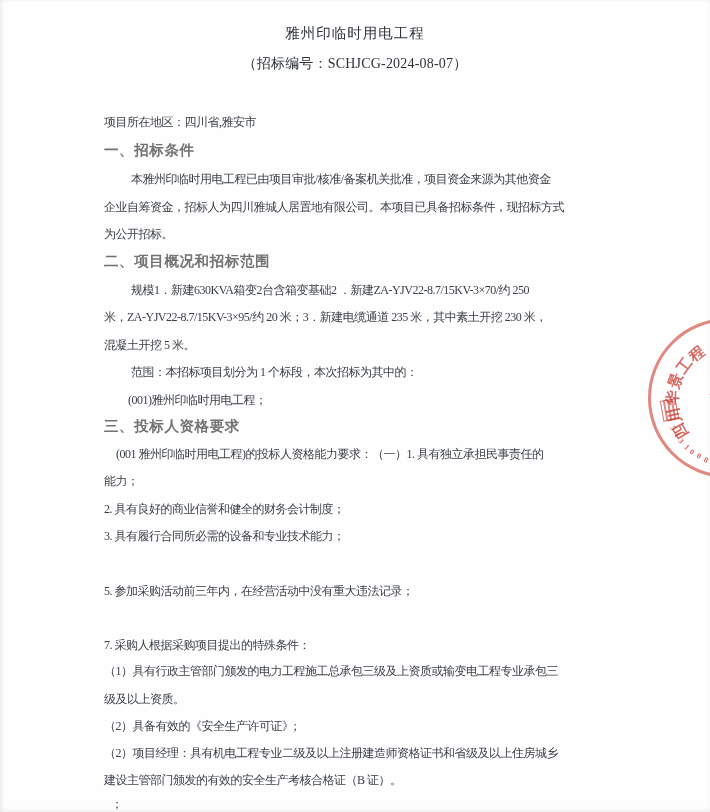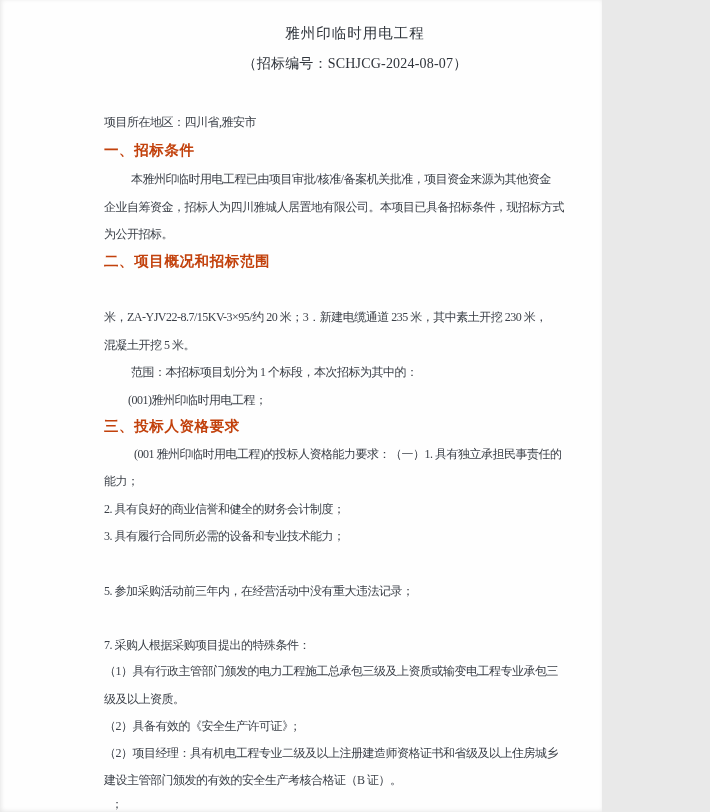--- a/index.html
+++ b/index.html
@@ -3,21 +3,21 @@
 <meta charset="utf-8">
 <style>
   html,body{margin:0;padding:0;}
   body{
     width:710px;height:812px;
     background:#e9e9e9;
     font-family:"Liberation Serif","DejaVu Serif",serif;
   }
   .page{
     position:relative;
-    width:602px;height:812px;
+    width:710px;height:812px;
     background:#fefefe;
     overflow:hidden;
     box-shadow:inset 2px 0 4px rgba(0,0,0,0.06), inset 0 -2px 4px rgba(0,0,0,0.04);
   }
   .line{
     position:absolute;
     white-space:nowrap;
     color:#3a3f47;
     font-size:12px;
     letter-spacing:-0.5px;
@@ -28,21 +28,21 @@
     font-size:14.5px;letter-spacing:1px;color:#2e333a;
   }
   .t-sub{
     left:0;width:710px;text-align:center;
     font-size:14px;letter-spacing:0.2px;color:#2e333a;
   }
   .t-heading{
     font-weight:bold;
     font-size:14.5px;
     letter-spacing:0.6px;
-    color:#c2410c;
+    color:#737373;
     text-align:center;
   }
   
   .stamp{
     position:absolute;
     left:648px;top:318px;
     width:160px;height:160px;
     border-radius:50%;
     border:3px solid rgba(209,72,62,0.65);
     box-sizing:border-box;
@@ -91,27 +91,28 @@
   <div class="line t-sub" style="top:55px">（招标编号：SCHJCG-2024-08-07）</div>
 
   <div class="line" style="top:113px;left:104px">项目所在地区：四川省,雅安市</div>
 
   <div class="line t-heading" style="top:141px;left:104px">一、招标条件</div>
   <div class="line" style="top:170px;left:131px">本雅州印临时用电工程已由项目审批/核准/备案机关批准，项目资金来源为其他资金</div>
   <div class="line" style="top:198px;left:104px">企业自筹资金，招标人为四川雅城人居置地有限公司。本项目已具备招标条件，现招标方式</div>
   <div class="line" style="top:225px;left:104px">为公开招标。</div>
 
   <div class="line t-heading" style="top:252px;left:104px">二、项目概况和招标范围</div>
+  <div class="line" style="top:281px;left:131px">规模1．新建630KVA箱变2台含箱变基础2 ．新建ZA-YJV22-8.7/15KV-3×70/约 250</div>
   <div class="line" style="top:308px;left:104px">米，ZA-YJV22-8.7/15KV-3×95/约 20 米；3．新建电缆通道 235 米，其中素土开挖 230 米，</div>
   <div class="line" style="top:336px;left:104px">混凝土开挖 5 米。</div>
   <div class="line" style="top:363px;left:131px">范围：本招标项目划分为 1 个标段，本次招标为其中的：</div>
   <div class="line" style="top:391px;left:128px">(001)雅州印临时用电工程；</div>
 
   <div class="line t-heading" style="top:417px;left:104px">三、投标人资格要求</div>
-  <div class="line" style="top:445px;left:134px">(001 雅州印临时用电工程)的投标人资格能力要求：（一）1. 具有独立承担民事责任的</div>
+  <div class="line" style="top:445px;left:116px">(001 雅州印临时用电工程)的投标人资格能力要求：（一）1. 具有独立承担民事责任的</div>
   <div class="line" style="top:472px;left:104px">能力；</div>
   <div class="line" style="top:500px;left:104px">2. 具有良好的商业信誉和健全的财务会计制度；</div>
   <div class="line" style="top:527px;left:104px">3. 具有履行合同所必需的设备和专业技术能力；</div>
   <div class="line" style="top:582px;left:104px">5. 参加采购活动前三年内，在经营活动中没有重大违法记录；</div>
   <div class="line" style="top:636px;left:104px">7. 采购人根据采购项目提出的特殊条件：</div>
   <div class="line" style="top:662px;left:104px">（1）具有行政主管部门颁发的电力工程施工总承包三级及上资质或输变电工程专业承包三</div>
   <div class="line" style="top:690px;left:104px">级及以上资质。</div>
   <div class="line" style="top:717px;left:104px">（2）具备有效的《安全生产许可证》;</div>
   <div class="line" style="top:744px;left:104px">（2）项目经理：具有机电工程专业二级及以上注册建造师资格证书和省级及以上住房城乡</div>
   <div class="line" style="top:771px;left:104px">建设主管部门颁发的有效的安全生产考核合格证（B 证）。</div>

